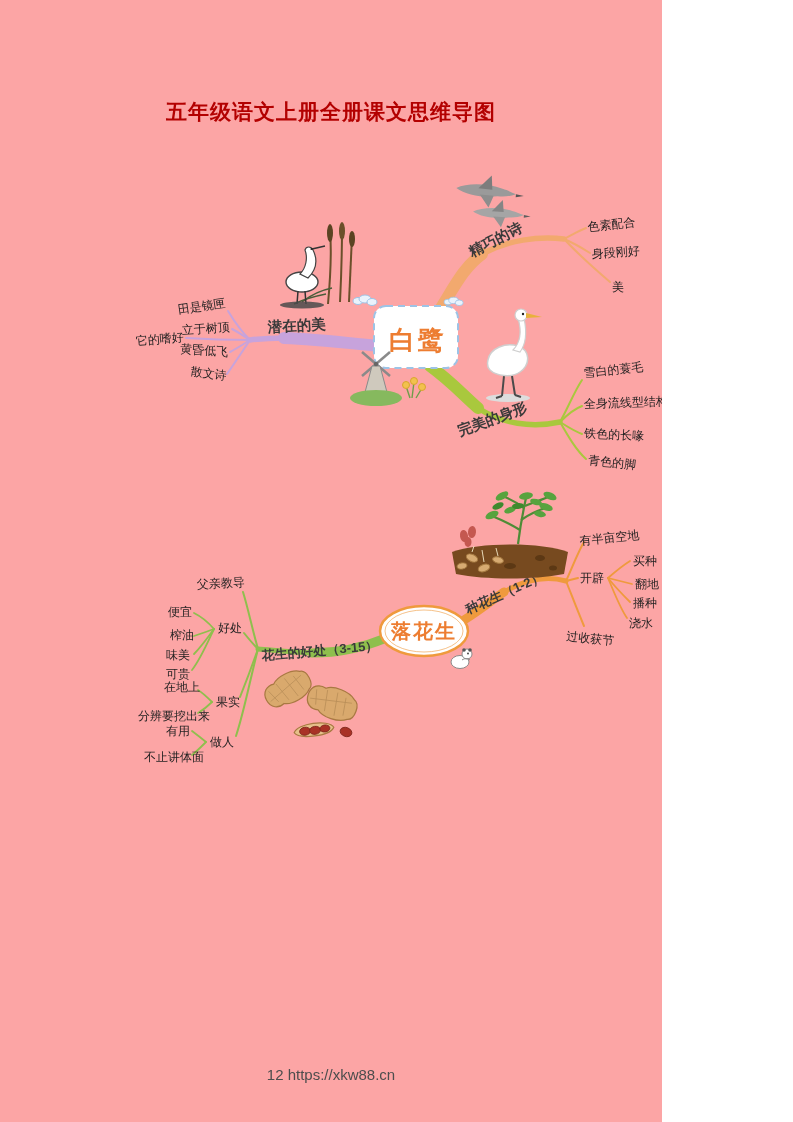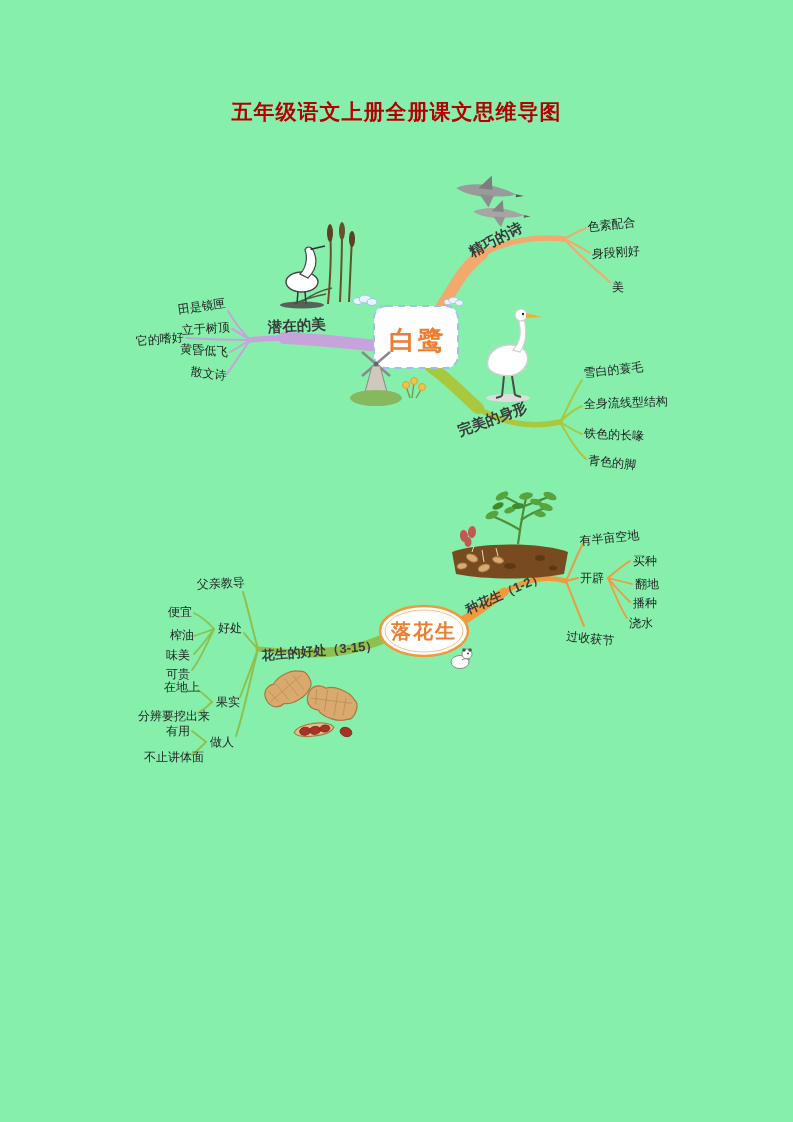--- a/index.html
+++ b/index.html
@@ -1,16 +1,16 @@
 <!DOCTYPE html>
 <html><head>
 <meta charset="utf-8">
 <style>
   html,body{margin:0;padding:0;background:#ffffff;}
-  .page{position:relative;width:793px;height:1122px;background:#86efac;overflow:hidden;
+  .page{position:relative;width:662px;height:1122px;background:#fca5a5;overflow:hidden;
         font-family:"Liberation Sans","DejaVu Sans",sans-serif;}
   .doc-title{position:absolute;top:98px;left:0;right:0;text-align:center;
              font-size:21px;font-weight:700;letter-spacing:1px;color:#b30000;}
   .doc-footer{position:absolute;top:1066px;left:0;right:0;text-align:center;
               font-size:15px;color:#4d4d4d;}
   svg.mindmaps{position:absolute;left:0;top:0;}
   svg text{font-family:"Liberation Sans","DejaVu Sans",sans-serif;}
   .branch-label{font-size:14.5px;font-weight:700;fill:#3a3a3a;}
   .branch-label2{font-size:13px;font-weight:700;fill:#3a3a3a;}
   .leaf{font-size:12px;fill:#1f1f1f;}
@@ -305,13 +305,14 @@
             <ellipse cx="1" cy="0.5" rx="5.5" ry="4"></ellipse>
             <ellipse cx="11" cy="0" rx="5" ry="3.5"></ellipse>
           </g>
         </g>
         <ellipse cx="90" cy="66" rx="6" ry="4.5" transform="rotate(20 90 66)" fill="#a93226" stroke="#7c241a" stroke-width="0.8"></ellipse>
       </g>
     </g>
 
   </svg>
 
+  <div class="doc-footer">12 https://xkw88.cn</div>
 </div>
 
 </body></html>

